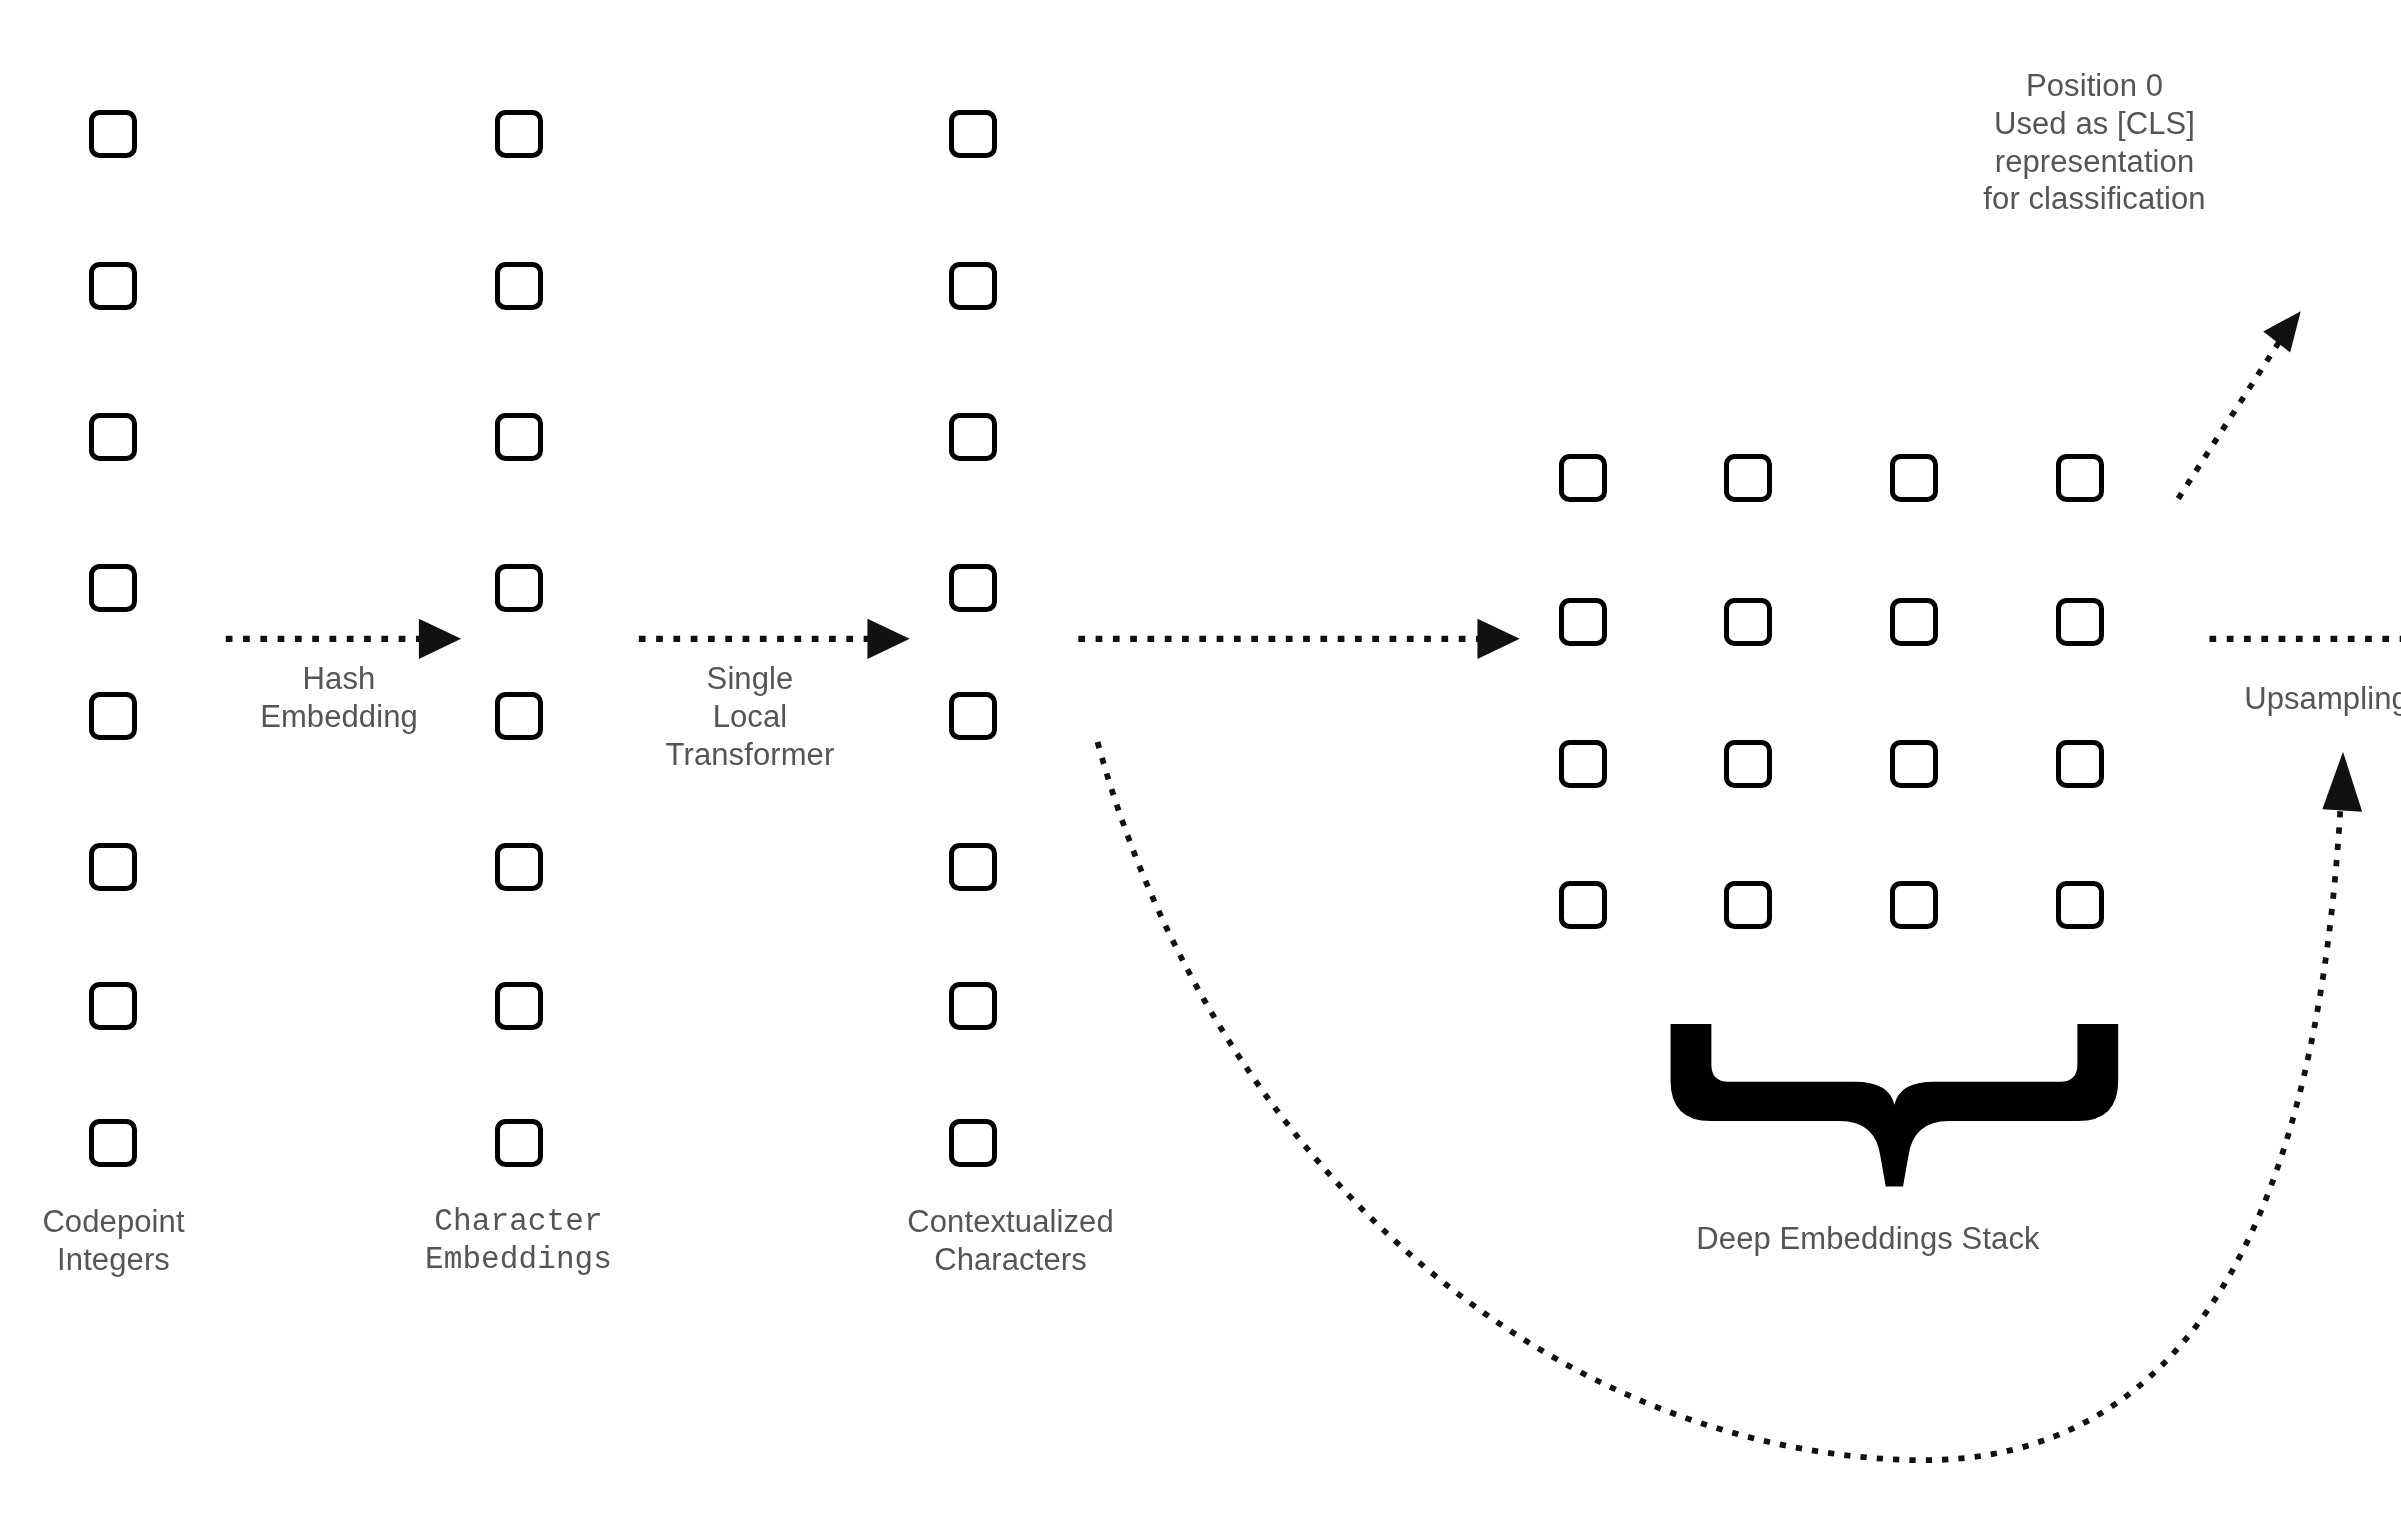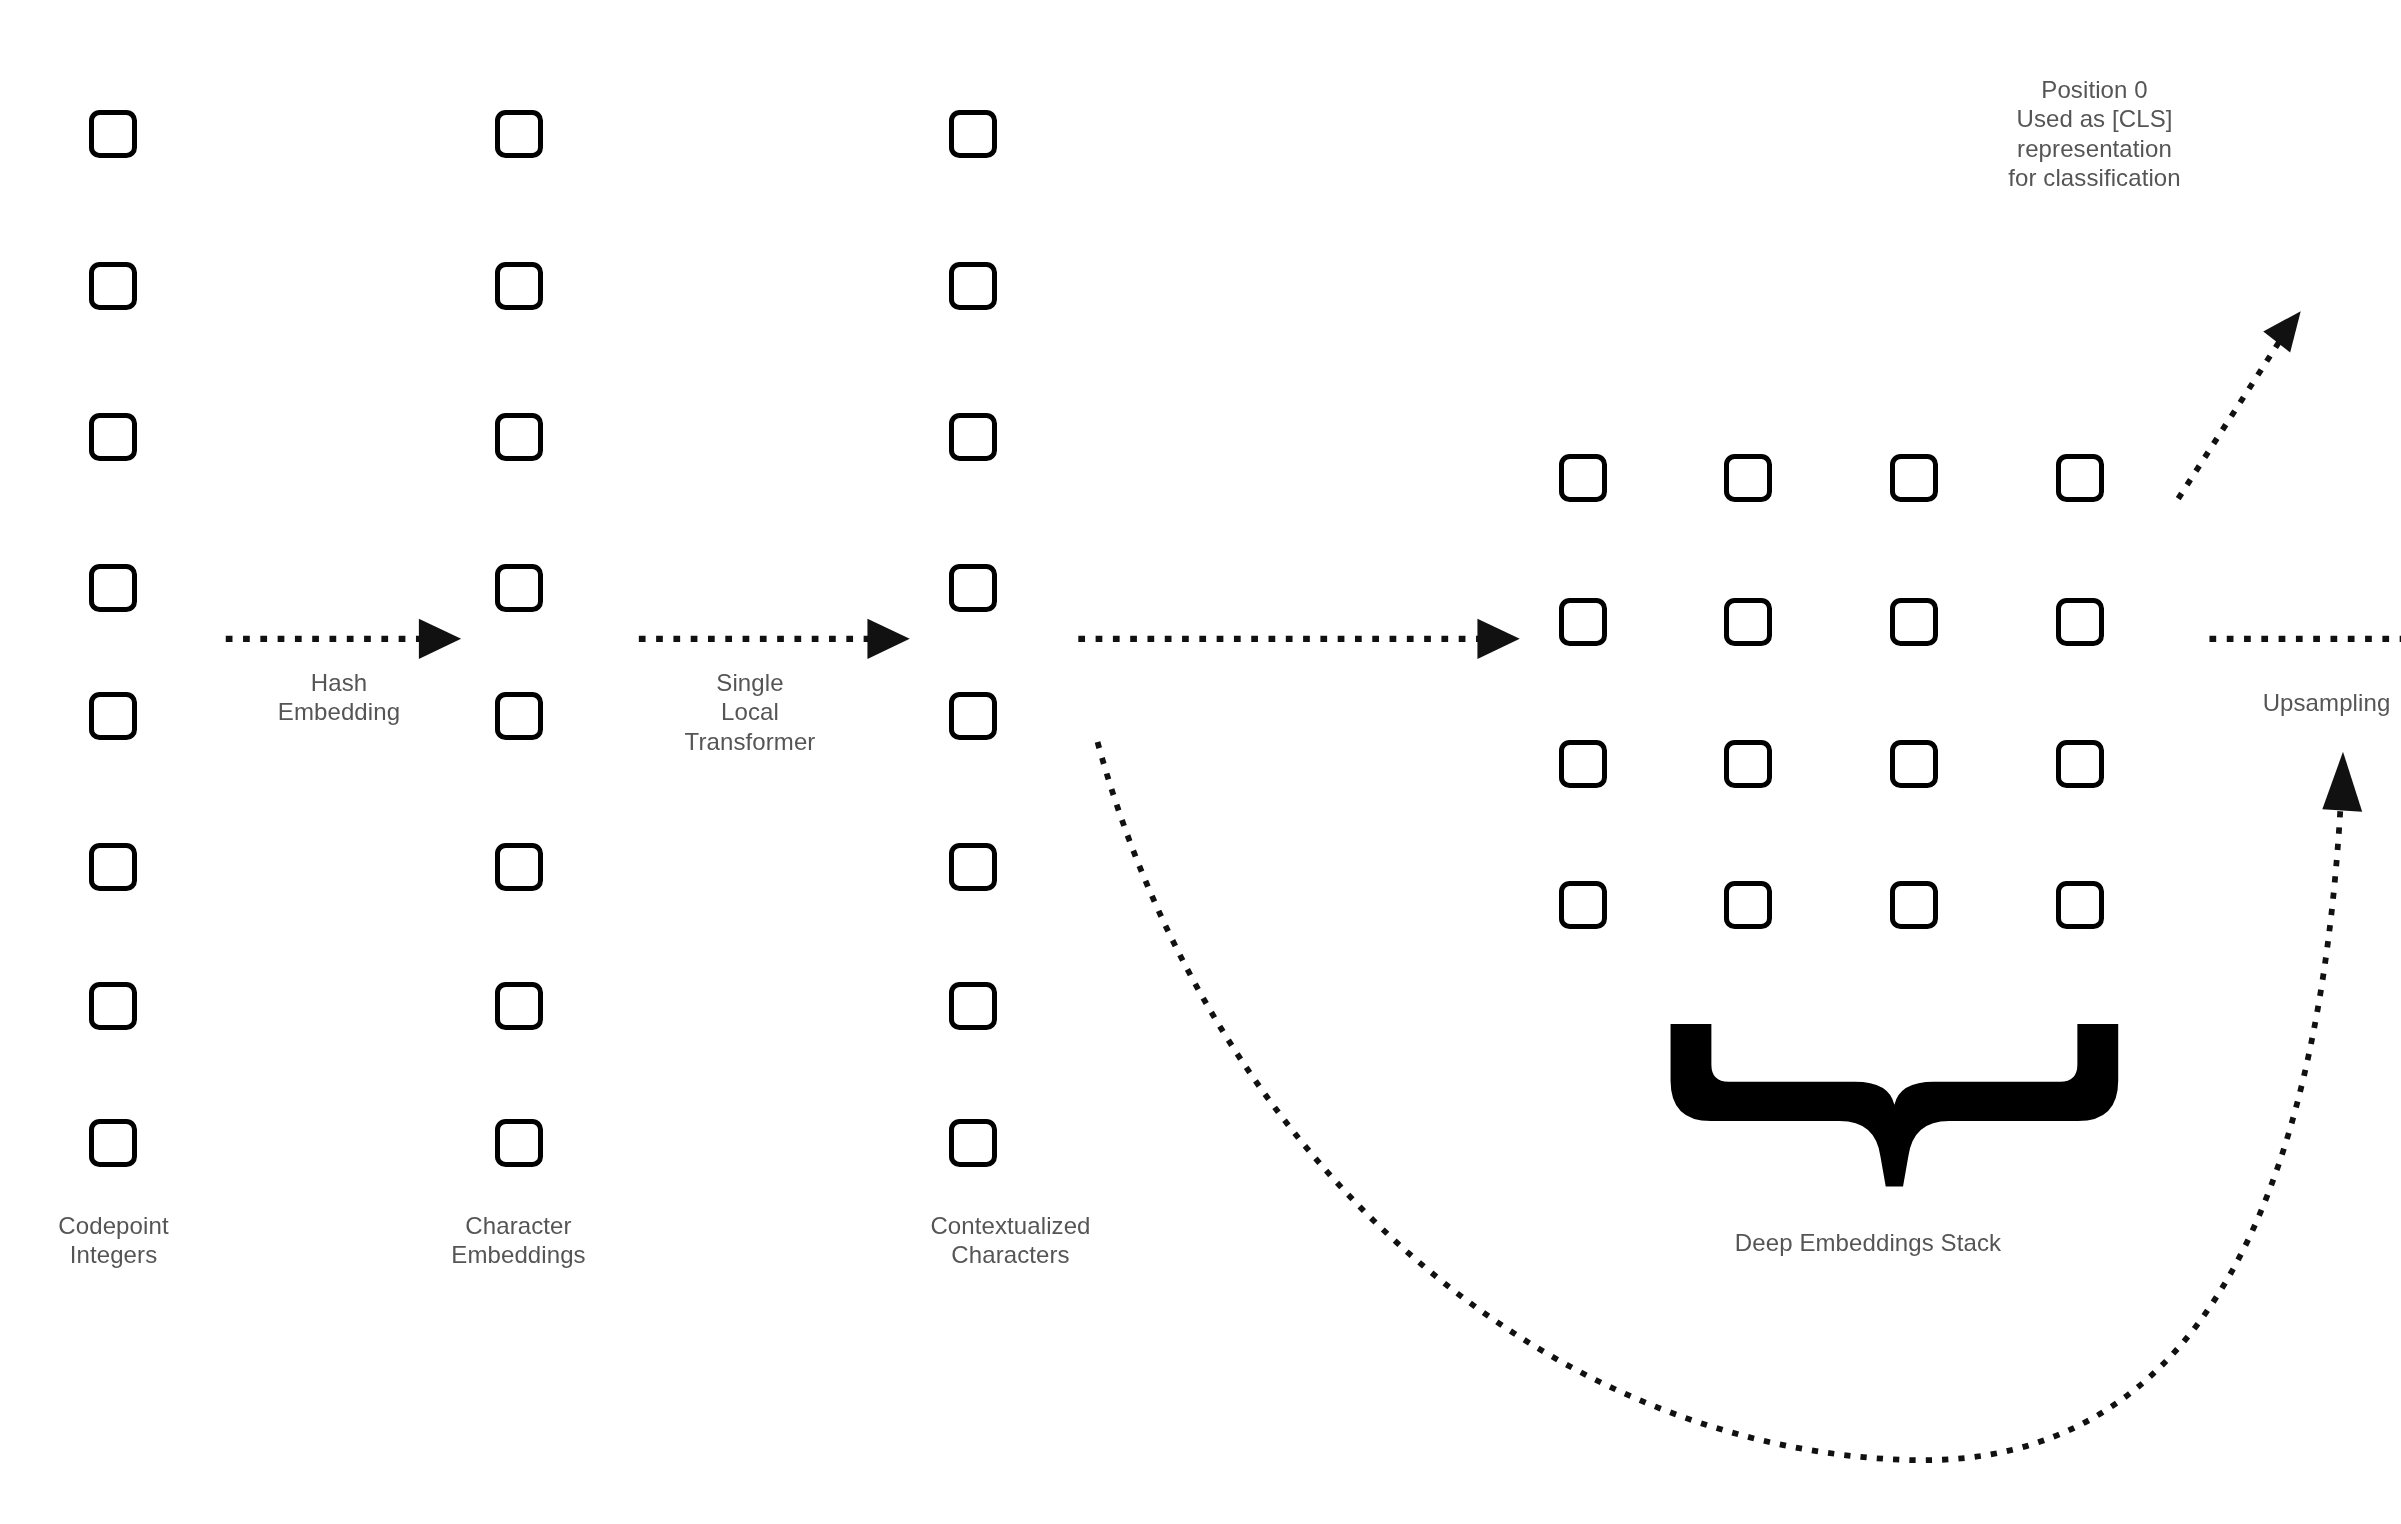--- a/index.html
+++ b/index.html
@@ -22,26 +22,25 @@
     border-radius:10.6px;
     background:#ffffff;
   }
   .col-cell{width:48px;height:48px;}
   .grid-cell{width:48px;height:48px;}
 
   
   .label{
     position:absolute;
     color:#555555;
-    font-size:24px;
+    font-size:31px;
     line-height:1.22;
     text-align:center;
     white-space:pre-line;
     letter-spacing:0.1px;
-    margin-top:8px;
   }
   .label.nowrap{white-space:pre;}
 
   
   #ink{
     position:absolute;
     left:0;top:0;
     width:3307px;height:1525px;
     pointer-events:none;
   }
@@ -148,21 +147,21 @@
 
   <div>
     <div class="cell col-cell" style="left:495px;top:110px;"></div>
     <div class="cell col-cell" style="left:495px;top:262px;"></div>
     <div class="cell col-cell" style="left:495px;top:413px;"></div>
     <div class="cell col-cell" style="left:495px;top:564px;"></div>
     <div class="cell col-cell" style="left:495px;top:692px;"></div>
     <div class="cell col-cell" style="left:495px;top:843px;"></div>
     <div class="cell col-cell" style="left:495px;top:982px;"></div>
     <div class="cell col-cell" style="left:495px;top:1119px;"></div>
-    <div class="label" style="left:355px;top:1203px;width:327px;">Character
+    <div class="label" style="left:355px;top:1203px;width:327px;font-family:Liberation Mono, monospace;">Character
 Embeddings</div>
   </div>
 
   <div>
     <div class="cell col-cell" style="left:949px;top:110px;"></div>
     <div class="cell col-cell" style="left:949px;top:262px;"></div>
     <div class="cell col-cell" style="left:949px;top:413px;"></div>
     <div class="cell col-cell" style="left:949px;top:564px;"></div>
     <div class="cell col-cell" style="left:949px;top:692px;"></div>
     <div class="cell col-cell" style="left:949px;top:843px;"></div>

